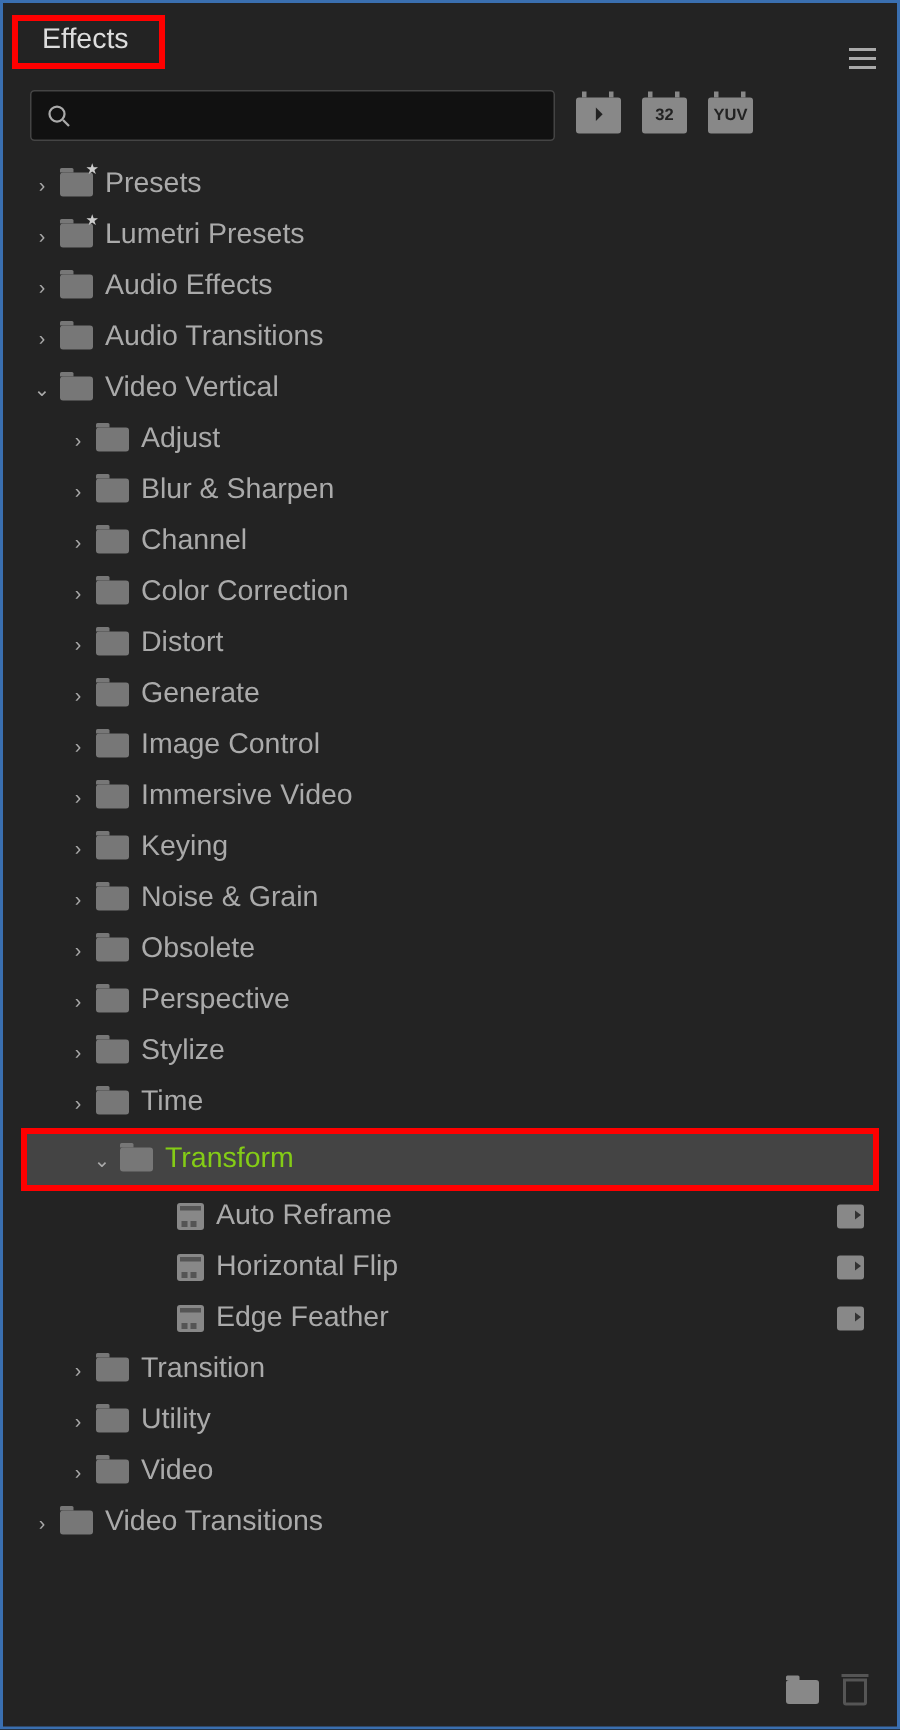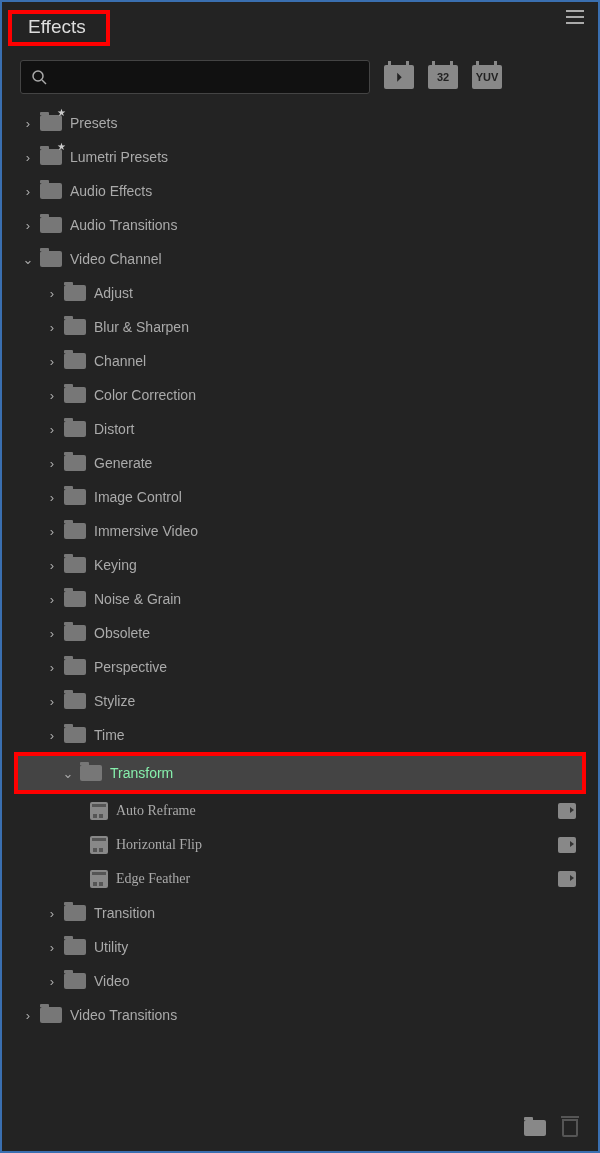--- a/index.html
+++ b/index.html
@@ -16,21 +16,21 @@
 .panel {
   width: 600px;
   height: 1153px;
   border: 2px solid #3a6fb0;
   background: #232323;
   display: flex;
   flex-direction: column;
 }
 .header {
   display: flex;
-  align-items: flex-start;
+  align-items: flex-end;
   justify-content: space-between;
   padding: 8px 14px 4px 0;
 }
 .title-wrap {
   border: 4px solid #ff0000;
   padding: 2px 20px 4px 16px;
   margin-left: 6px;
 }
 .title {
   color: #ddd;
@@ -107,26 +107,26 @@
   color: #aaa;
   font-size: 13px;
 }
 .row .icon {
   margin: 0 8px 0 6px;
   display: flex;
   align-items: center;
 }
 .row .label {
   color: #aaa;
-  font-size: 14px;
+  font-size: 19px;
 }
 .row.selected {
   background: #444;
 }
-.row.selected .label { color: #86efac; }
+.row.selected .label { color: #84cc16; }
 .row .accel {
   margin-left: auto;
   margin-right: 22px;
   width: 18px; height: 16px;
   background: #888;
   border-radius: 2px;
   position: relative;
 }
 .row .accel::after{
   content:'';
@@ -135,21 +135,21 @@
   border-left:4px solid #333;
   border-top:3px solid transparent;
   border-bottom:3px solid transparent;
 }
 .hl-box {
   border: 4px solid #ff0000;
   margin: 0 12px;
 }
 .depth0 { padding-left: 20px; }
 .depth1 { padding-left: 44px; }
-.depth2 { padding-left: 70px; font-family: Liberation Serif, serif; }
+.depth2 { padding-left: 98px; }
 .folder {
   width: 22px; height: 16px;
   background: #777;
   border-radius: 2px;
   position: relative;
 }
 .folder::before{
   content:'';
   position:absolute;
   top:-3px; left:0;
@@ -269,21 +269,21 @@
         <span class="icon">
           <div class="folder"></div>
         </span>
         <span class="label">Audio Transitions</span>
       </div>
       <div class="row depth0">
         <span class="chev">⌄</span>
         <span class="icon">
           <div class="folder"></div>
         </span>
-        <span class="label">Video Channel</span>
+        <span class="label">Video Vertical</span>
       </div>
       <div class="row depth1">
         <span class="chev">›</span>
         <span class="icon">
           <div class="folder"></div>
         </span>
         <span class="label">Adjust</span>
       </div>
       <div class="row depth1">
         <span class="chev">›</span>

